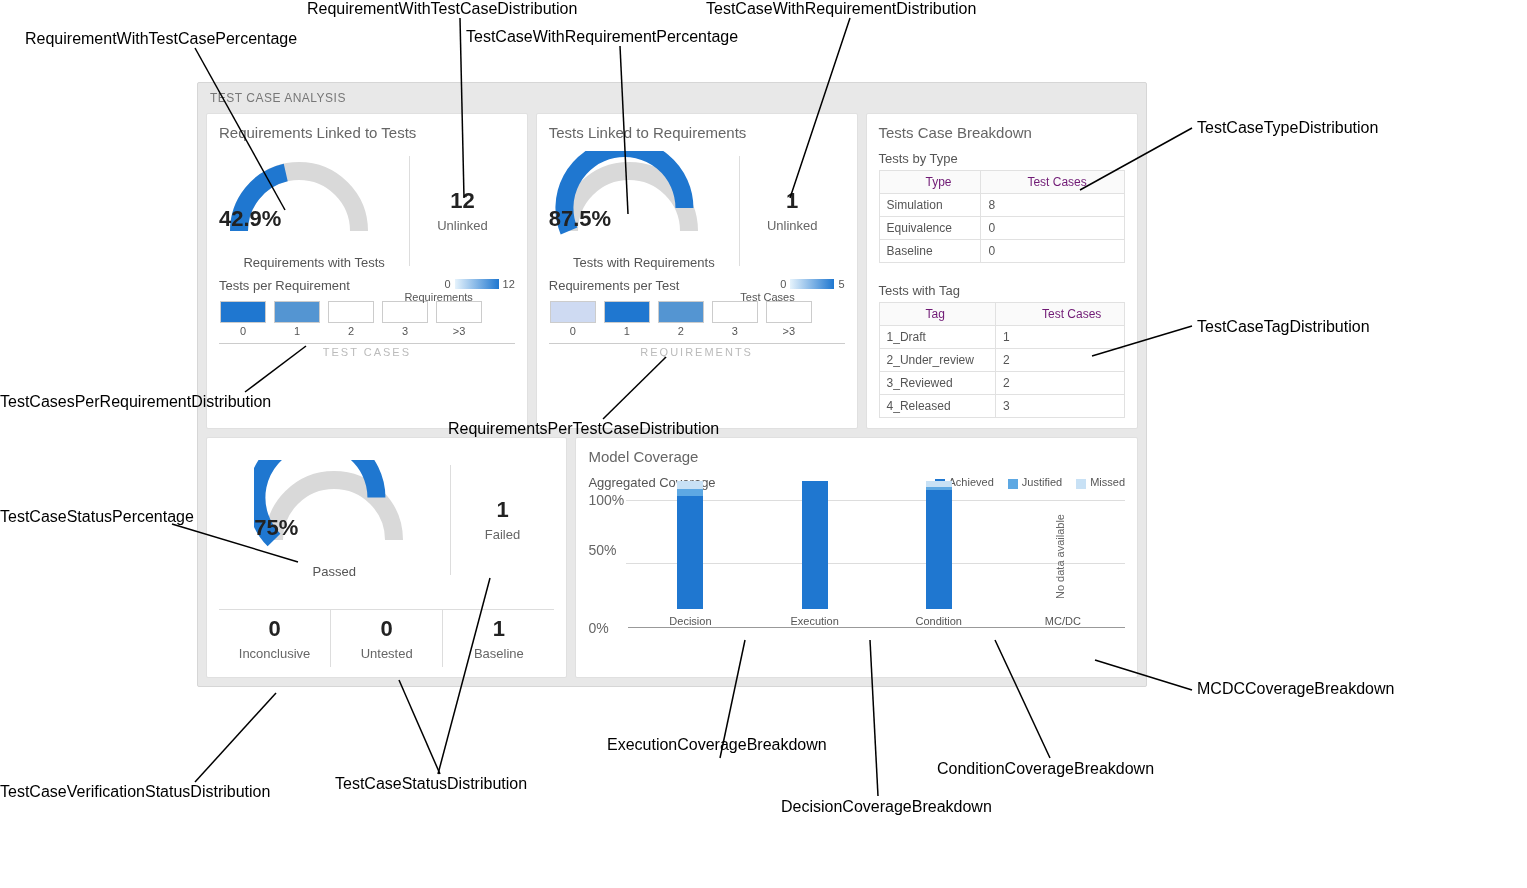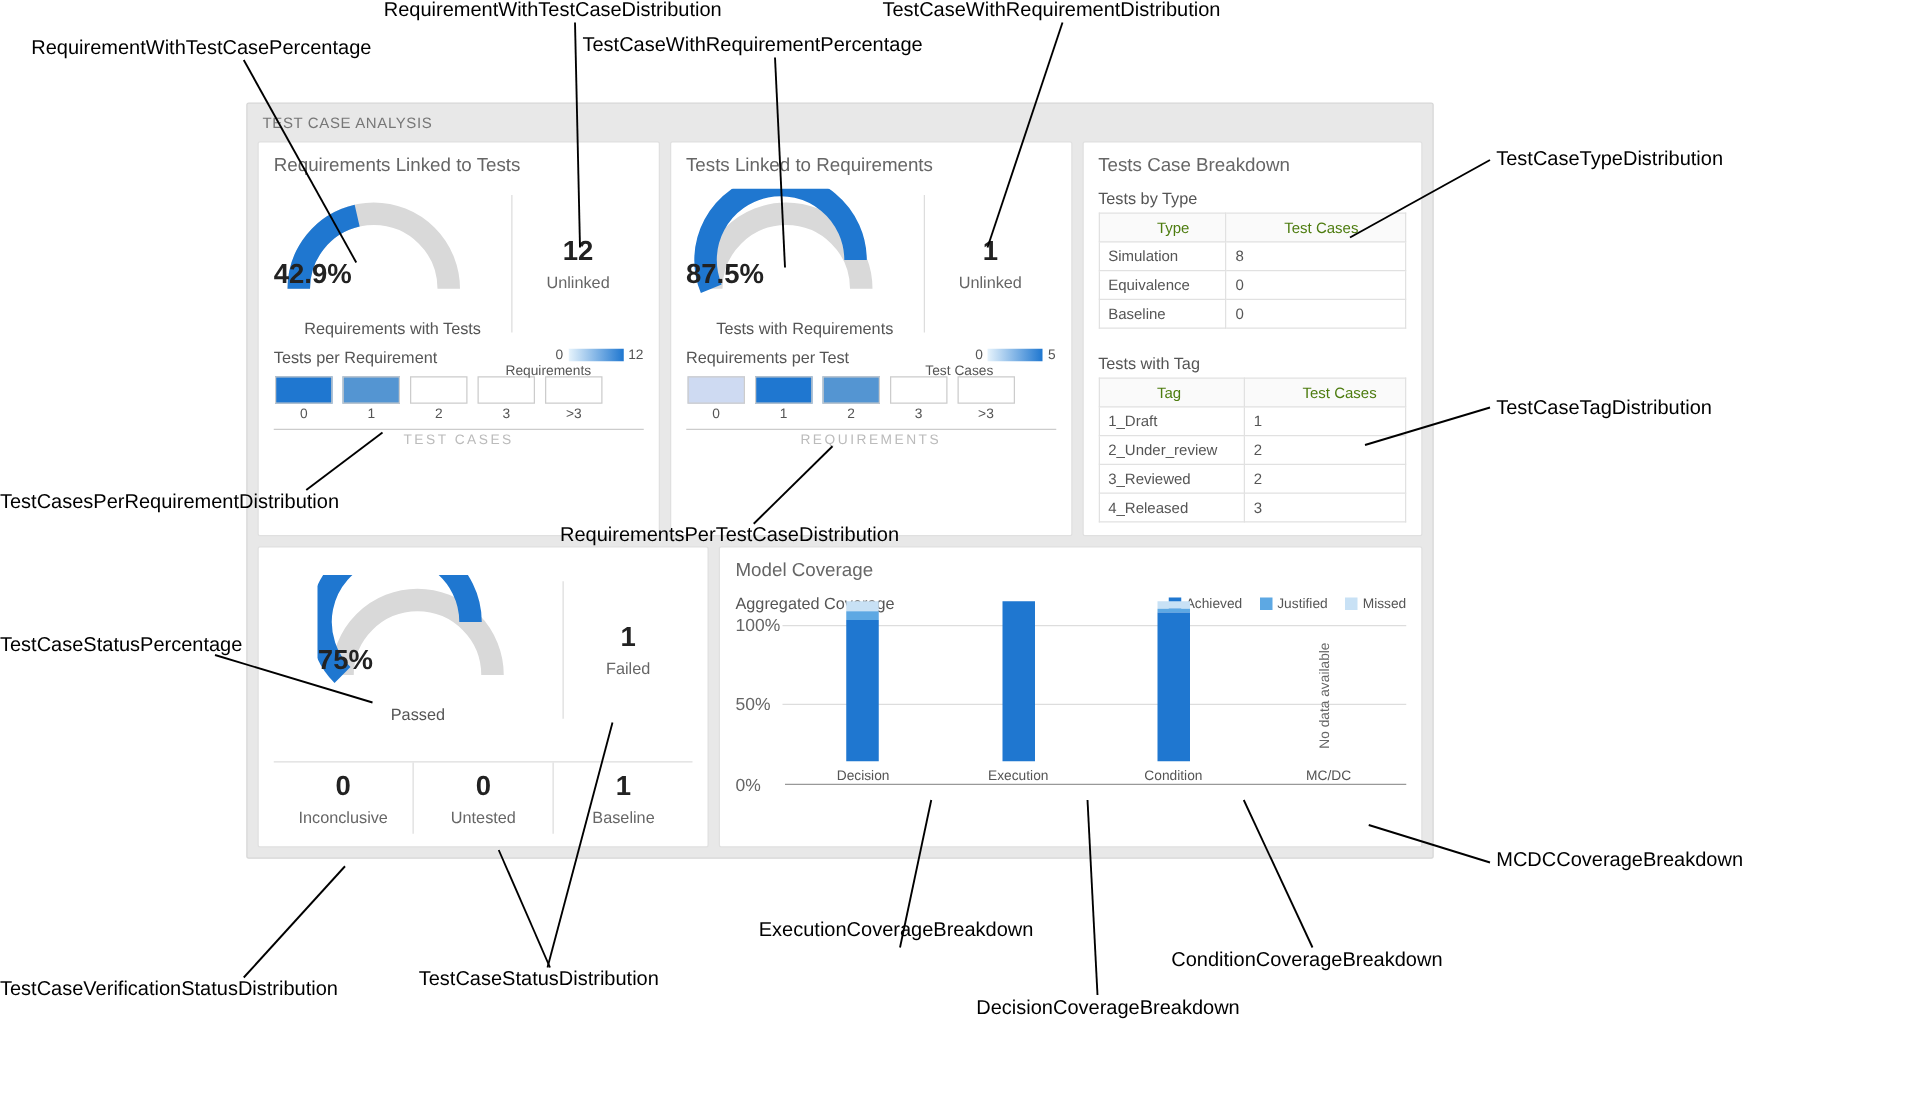--- a/index.html
+++ b/index.html
@@ -26,21 +26,21 @@
   .subhdr { color: #555; font-size: 13px; }
   .heat-legend { display: inline-flex; align-items: center; gap: 4px; font-size: 11px; color: #555; float: right; }
   .heat { display: flex; gap: 6px; margin-top: 8px; }
   .heat-cell { width: 48px; text-align: center; }
   .heat-box { height: 22px; border: 1px solid #ccc; margin: 0 auto; width: 46px; }
   .heat-label { font-size: 11px; color: #555; margin-top: 2px; }
   .heat-axis { text-align: center; color: #bbb; font-size: 11px; letter-spacing: 2px; border-top: 1px solid #ccc; margin-top: 6px; padding-top: 2px; }
 
   .tbl { width: 100%; border-collapse: collapse; font-size: 12px; }
   .tbl th, .tbl td { border: 1px solid #e1e1e1; padding: 4px 7px; text-align: left; color: #555; }
-  .tbl th { color: #4d7c0f; font-weight: normal; background:#fafafa;padding-left:46px; }
+  .tbl th { color: #701a75; font-weight: normal; background:#fafafa;padding-left:46px; }
 
   .status-cell { flex: 1; text-align: center; border-right: 1px solid #ddd; padding: 6px 0; }
   .status-cell:last-child { border-right: none; }
 
   .barchart { position: relative; height: 170px; padding: 8px 0 0 40px; }
   .ylabel { position: absolute; left: 0; font-size: 14px; color: #666; transform: translateY(-50%); }
   .grid { position: absolute; left: 38px; right: 0; height: 1px; background: #ddd; }
   .bars { display: flex; justify-content: space-around; align-items: flex-end; height: 130px; border-bottom: 1px solid #999; position: relative; }
   .bar-col { width: 70px; display: flex; flex-direction: column; align-items: center; }
   .bar { width: 26px; display: flex; flex-direction: column; }
@@ -273,21 +273,21 @@
       <div style="display:flex;justify-content:space-between;align-items:center;margin-top:8px">
         <div class="subhdr">Aggregated Coverage</div>
         <div class="legend">
           <span><span class="swatch" style="background:#1f77d0"></span><span>Achieved</span></span>
           <span><span class="swatch" style="background:#5da8e3"></span><span>Justified</span></span>
           <span><span class="swatch" style="background:#c8e1f5"></span><span>Missed</span></span>
         </div>
       </div>
       <div class="barchart">
         <div class="ylabel" style="top:10px">100%</div>
-        <div class="ylabel" style="top:73px">50%</div>
+        <div class="ylabel" style="top:60px">50%</div>
         <div class="ylabel" style="top:138px">0%</div>
         <div class="grid" style="top:10px"></div>
         <div class="grid" style="top:73px"></div>
         <div class="bars" id="covBars">
             <div class="bar-col">
     <div class="bar" style="height:128px;justify-content:flex-end">
       <div class="seg" style="height:7.68px;background:#c8e1f5"></div>
                 <div class="seg" style="height:7.68px;background:#5da8e3"></div>
                 <div class="seg" style="height:112.64px;background:#1f77d0"></div>
     </div>

